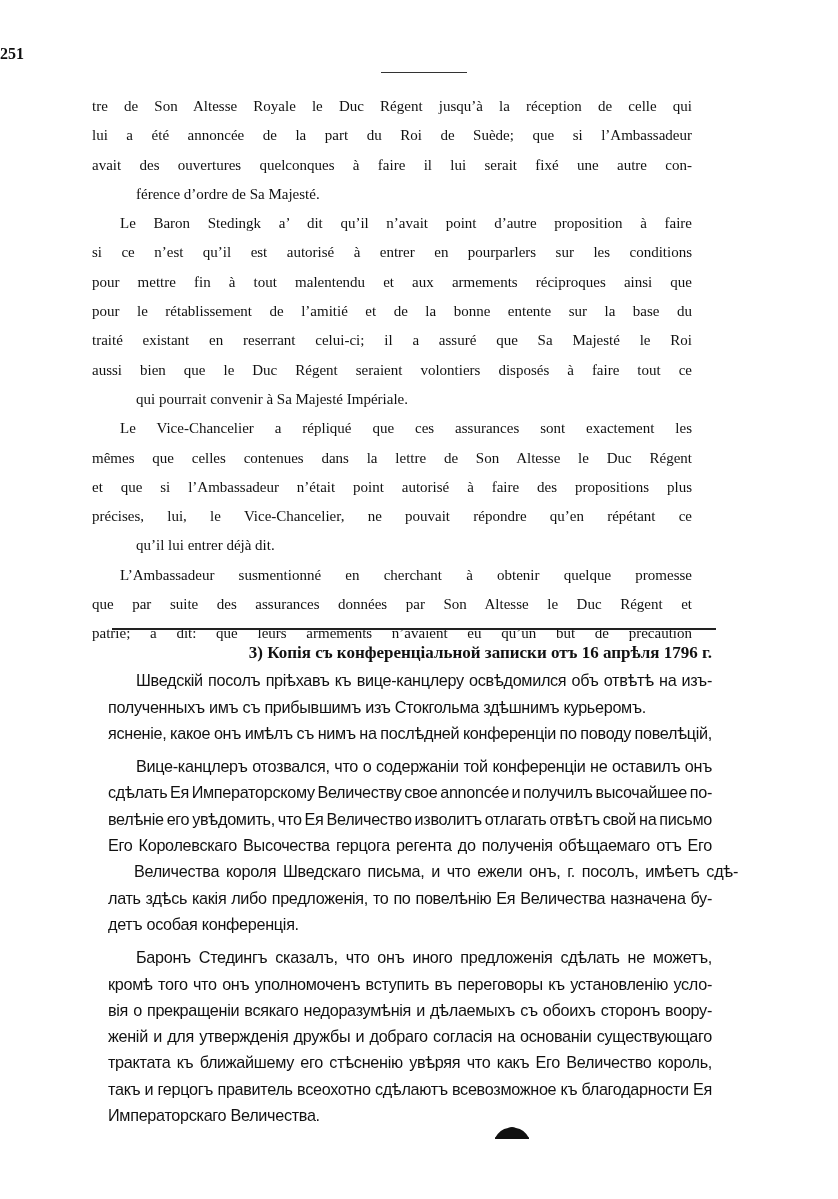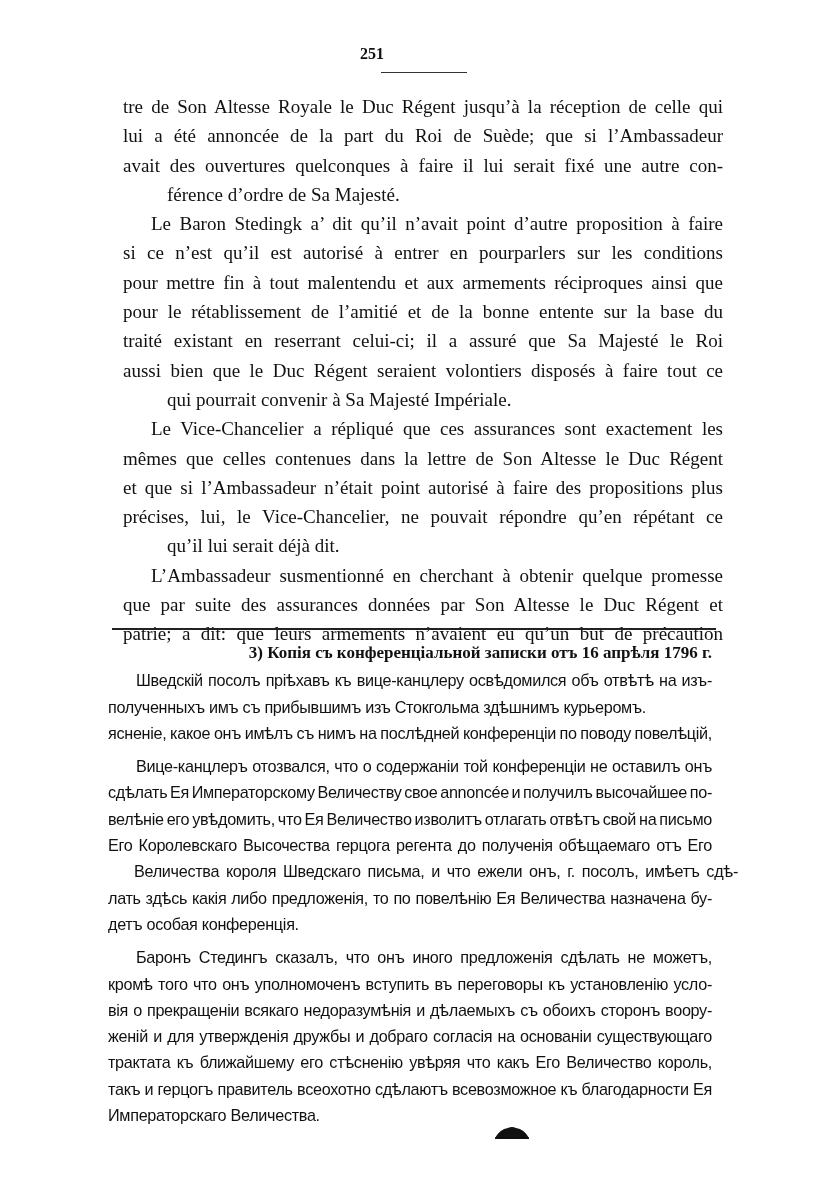--- a/index.html
+++ b/index.html
@@ -1,22 +1,22 @@
 <!DOCTYPE html>
 <html><head>
 <meta charset="utf-8">
 <style>
   html, body { margin: 0; padding: 0; background: #ffffff; }
   body { width: 838px; height: 1199px; position: relative; overflow: hidden;
          font-family: "DejaVu Serif", "Liberation Serif", serif; color: #111; }
-  .page-number { position: absolute; left: 0; width: 744px; top: 45px; text-align: center;
+  .page-number { position: absolute; left: 0; width: 744px; top: 45px; text-align: left;
          font-size: 16px; font-weight: bold; font-family: "Liberation Serif", serif; }
   .page-rule { position: absolute; left: 381px; top: 72px; width: 86px; height: 1px; background: #333; }
-  .french { position: absolute; left: 123px; width: 600px; top: 92px;
-            font-family: "Liberation Serif", serif; font-size: 19px; line-height: 29.3px;
+  .french { position: absolute; left: 92px; width: 600px; top: 92px;
+            font-family: "Liberation Serif", serif; font-size: 15px; line-height: 29.3px;
             text-align: justify; }
   .french p { margin: 0; }
   .french .line { display: block; text-align: justify; text-align-last: justify; white-space: nowrap; }
   .french .line.last { text-align-last: left; margin-left: 44px; }
   .sep { position: absolute; left: 112px; top: 628px; width: 604px; height: 2px; background: #222; }
   .russian { position: absolute; left: 108px; width: 604px; top: 640px;
              font-family: "Liberation Sans", sans-serif; font-size: 16.2px; line-height: 26.3px; }
   .russian .heading { text-align: right; font-weight: bold; font-size: 17px; font-family: "Liberation Serif", serif; margin-bottom: 1px; }
   .russian p { margin: 0 0 7px 0; }
   .russian .line { display: block; text-align: justify; text-align-last: justify; white-space: nowrap; font-stretch: condensed; letter-spacing: -0.3px; }
@@ -44,21 +44,21 @@
     <span class="line" style="word-spacing: 4.04327px;">pour le rétablissement de l’amitié et de la bonne entente sur la base du</span>
     <span class="line" style="word-spacing: 5.87109px;">traité existant en reserrant celui-ci; il a assuré que Sa Majesté le Roi</span>
     <span class="line" style="word-spacing: 3.52083px;">aussi bien que le Duc Régent seraient volontiers disposés à faire tout ce</span>
     <span class="line last">qui pourrait convenir à Sa Majesté Impériale.</span>
   </p>
   <p>
     <span class="line" style="padding-left: 28px; word-spacing: 3.26562px;">Le Vice-Chancelier a répliqué que ces assurances sont exactement les</span>
     <span class="line" style="word-spacing: 3.25px;">mêmes que celles contenues dans la lettre de Son Altesse le Duc Régent</span>
     <span class="line" style="word-spacing: 2.01562px;">et que si l’Ambassadeur n’était point autorisé à faire des propositions plus</span>
     <span class="line" style="word-spacing: 5.31944px;">précises, lui, le Vice-Chancelier, ne pouvait répondre qu’en répétant ce</span>
-    <span class="line last">qu’il lui serait déjà dit.</span>
+    <span class="line last">qu’il lui entrer déjà dit.</span>
   </p>
   <p>
     <span class="line" style="padding-left: 28px; word-spacing: 2.06027px;">L’Ambassadeur susmentionné en cherchant à obtenir quelque promesse</span>
     <span class="line" style="word-spacing: 4.24089px;">que par suite des assurances données par Son Altesse le Duc Régent et</span>
     <span class="line" style="word-spacing: 4.38494px;">patrie; a dit: que leurs armements n’avaient eu qu’un but de précaution</span>
   </p>
 </div>
 
 <div class="sep"></div>
 

